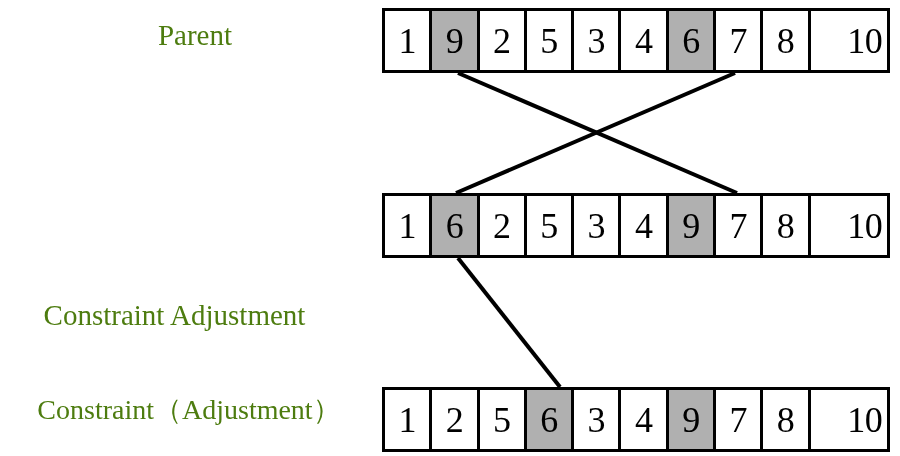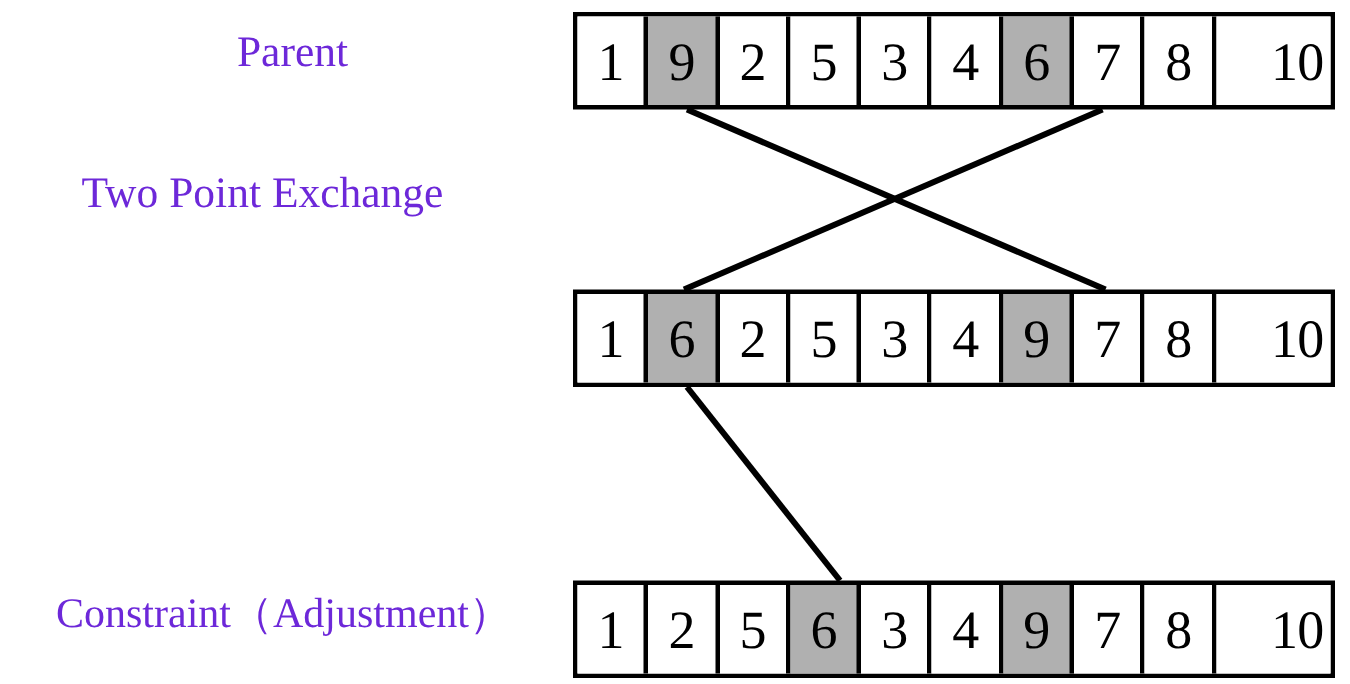--- a/index.html
+++ b/index.html
@@ -20,21 +20,21 @@
     left: 0;
     top: 0;
     width: 900px;
     height: 456px;
   }
   .row-label {
     position: absolute;
     text-align: center;
     white-space: nowrap;
     font-family: "Liberation Serif", "DejaVu Serif", serif;
-    color: #6d28d9;
+    color: #4d7c0f;
     line-height: 1;
   }
   .label-parent  { left: 40px;  top: 21px;  width: 310px; font-size: 29px; }
   .label-twopt   { left: 10px;  top: 115px; width: 330px; font-size: 29px; }
   .label-offspr  { left: 10px;  top: 208px; width: 330px; font-size: 29px; }
   .label-constr  { left: 2px;   top: 301px; width: 345px; font-size: 29px; }
   .label-offadj  { left: 0px;   top: 396px; width: 378px; font-size: 28px; }
 
   .chrom-row {
     position: absolute;
@@ -72,23 +72,23 @@
     pointer-events: none;
   }
 </style>
 </head>
 <body>
 
 <div id="diagram">
 
   <div class="row-label label-parent">Parent</div>
 
-  <div class="row-label label-twopt">Two Point Exchange</div>
 
 
+  <div class="row-label label-constr">Constraint Adjustment</div>
 
   <div class="row-label label-offadj">Constraint（Adjustment）</div>
 
   <div class="chrom-row row-1">
       <div class="cell">1</div>
       <div class="cell shaded">9</div>
       <div class="cell">2</div>
       <div class="cell">5</div>
       <div class="cell">3</div>
       <div class="cell">4</div>

